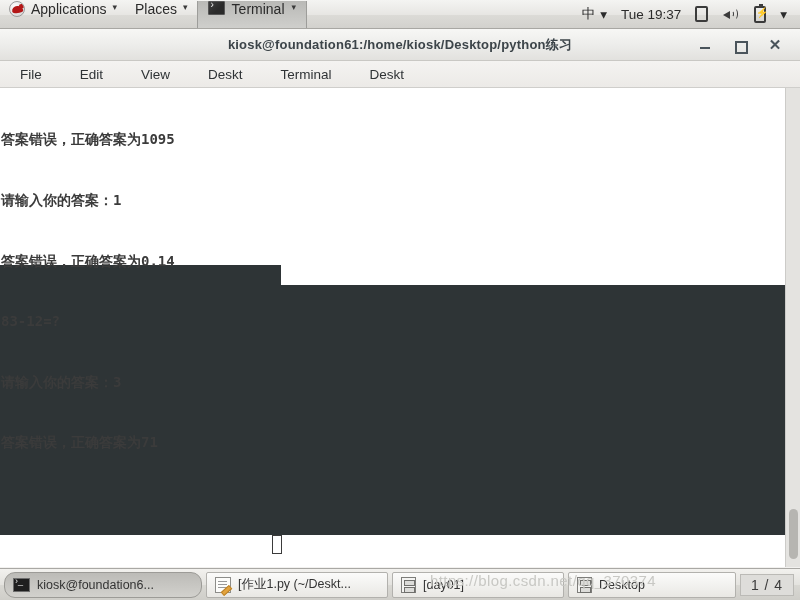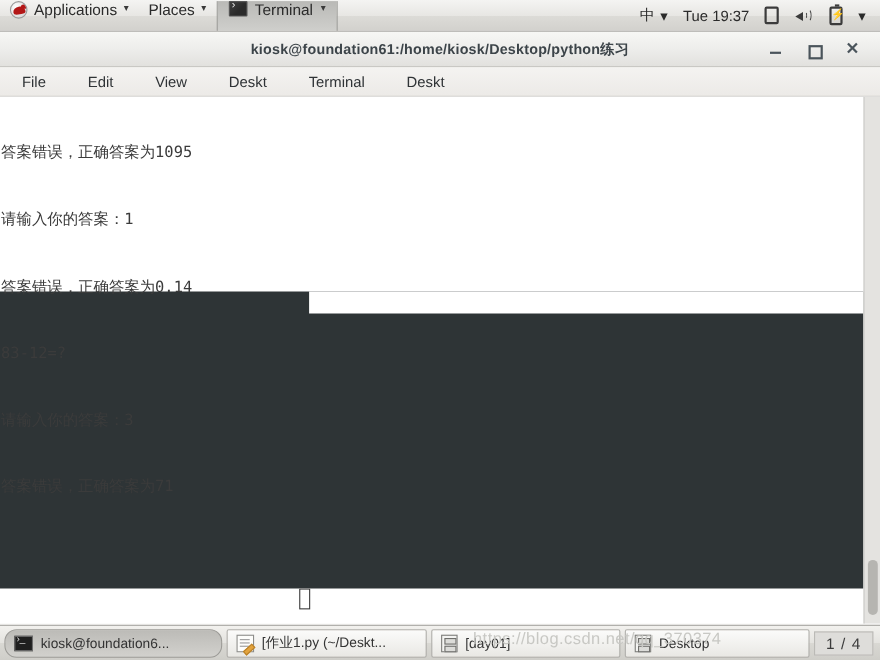--- a/index.html
+++ b/index.html
@@ -115,21 +115,21 @@
     white-space:pre; color:#3b3b3b;
   }
   #dark-band{
     position:absolute; left:0; top:177px; width:785px; height:270px;
     background:#2e3436;
   }
   #sel-band{
     position:absolute; left:281px; top:177px; width:504px; height:20px;
     background:#ffffff;
   }
-  .tline{ position:relative; height:20.2px; }
+  .tline{ position:relative; height:20.2px;font-weight:bold; }
   .tline.on-light{ color:#3b3b3b; }
   #cursor-block{
     position:absolute; left:272px; top:447px; width:10px; height:19px;
     border:1.4px solid #3b3b3b; background:#ffffff;
   }
   
   #scrollbar{
     position:absolute; right:0; top:0; width:15px; height:479px;
     background:#e4e3e0; border-left:1px solid #cccbc8;
   }

